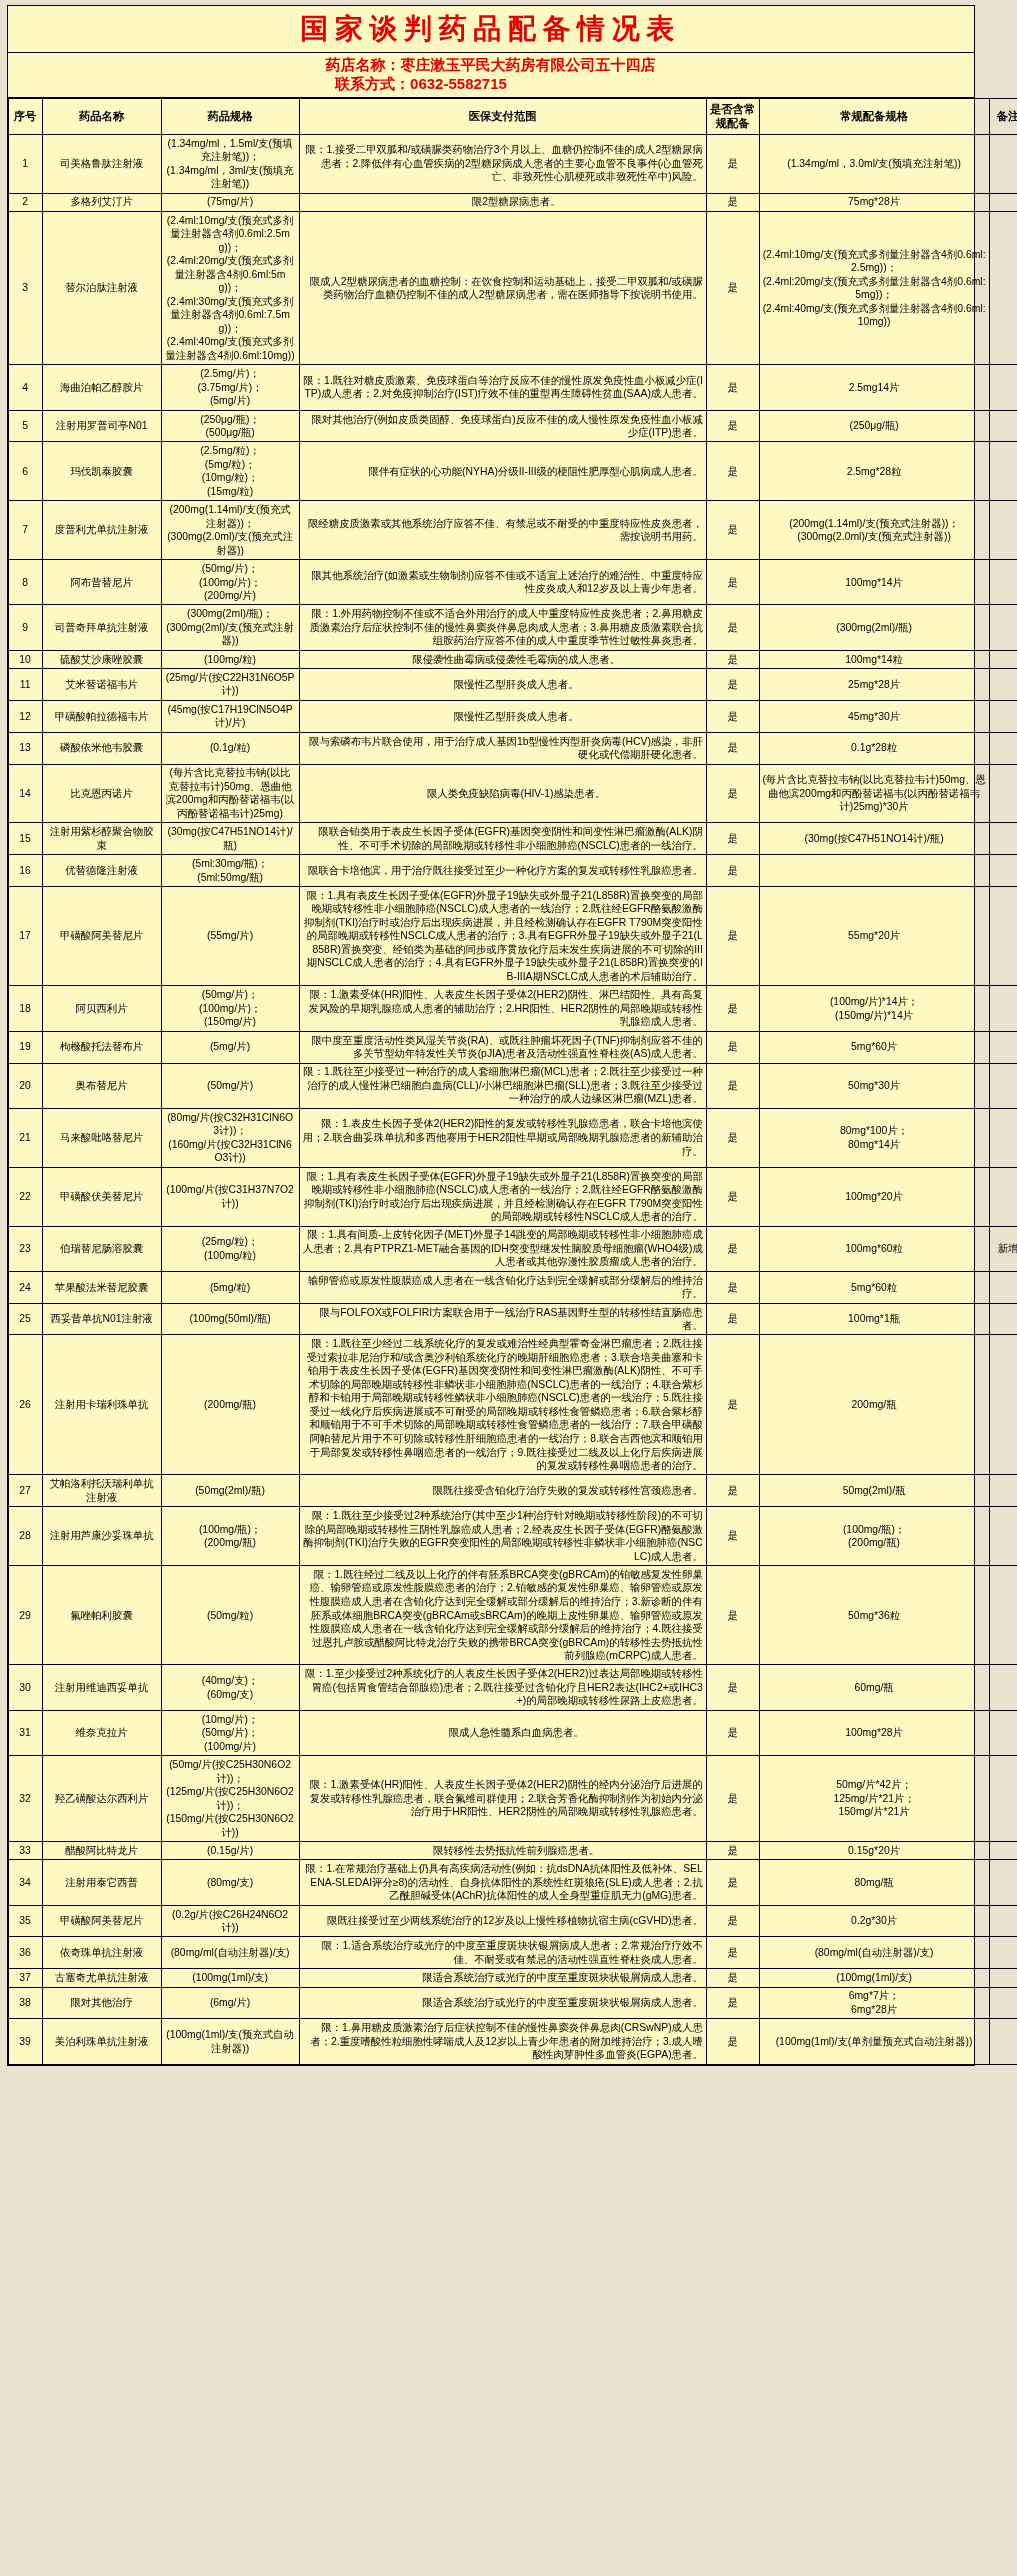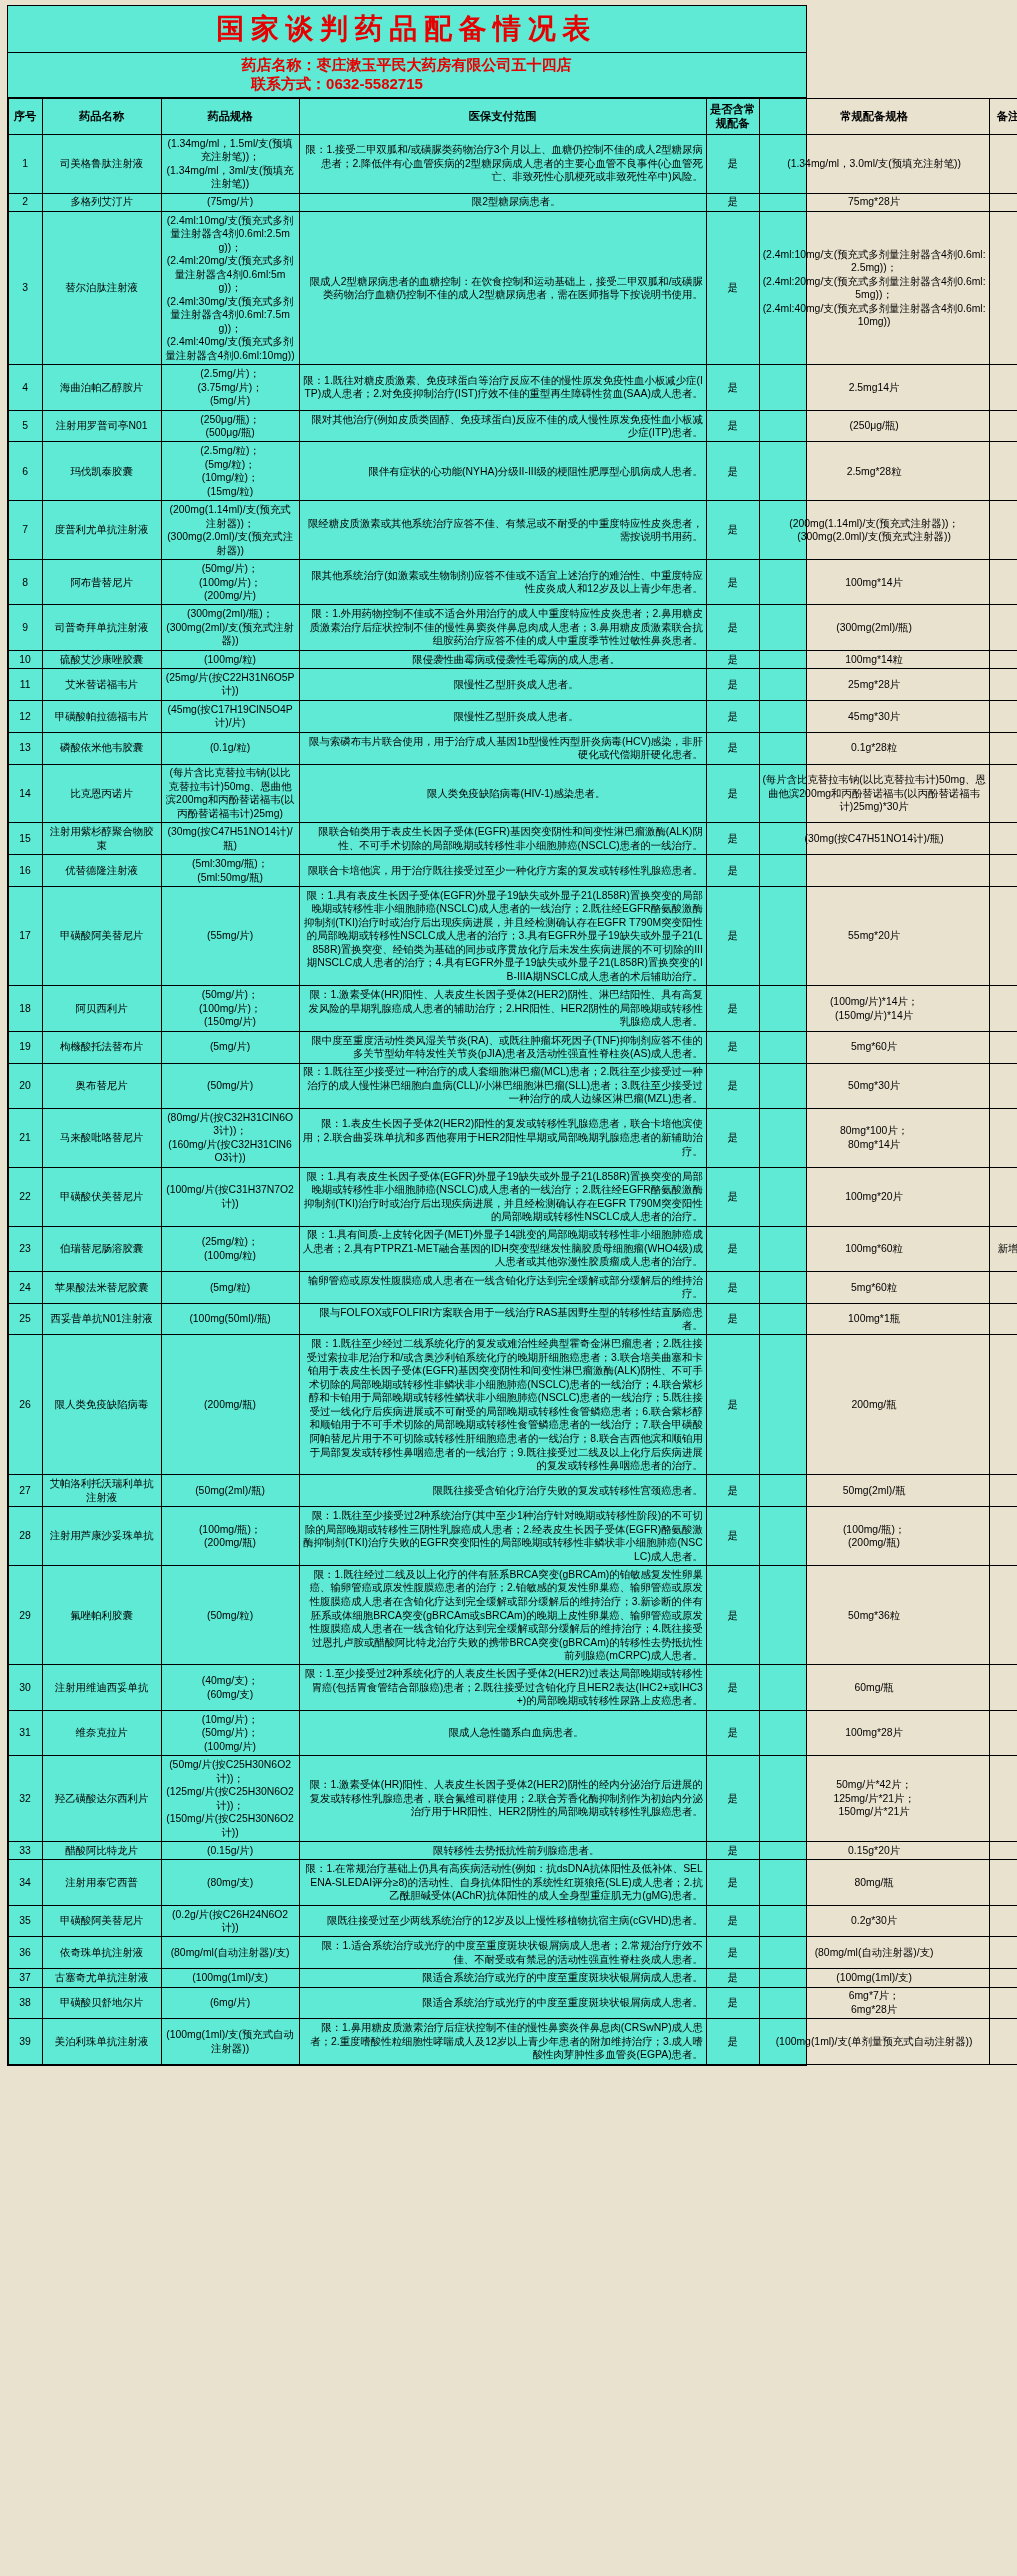--- a/index.html
+++ b/index.html
@@ -1,18 +1,18 @@
 <!DOCTYPE html>
 <html style="font-size:15px"><head>
 <meta charset="utf-8">
 <style>
   * { box-sizing: border-box; margin: 0; padding: 0; }
   html,body { background:#e9e2cf; }
   body { width:1017px; font-family:"Liberation Sans", sans-serif; color:#000; }
-  .sheet { width:800px; margin:4.7px 0 0 6.6px; background:#5eead4; border:1.9px solid #000; }
+  .sheet { width:968px; margin:4.7px 0 0 6.6px; background:#fef9c3; border:1.9px solid #000; }
   .title-cell { border-bottom:0.9px solid #000; text-align:center; padding:4.7px 0 3.8px 0;
                 font-size:28px; font-weight:bold; letter-spacing:6.6px; color:#e60000; }
   .info-row { display:flex; border-bottom:0.9px solid #000; color:#e60000; font-weight:bold;
               font-size:15px; padding:2.8px 7.5px; align-items:center;flex-direction:column; }
   .info-row .store { flex:1; }
   .info-row .contact { width:311px; }
   table { border-collapse:collapse; width:100%; table-layout:fixed; }
   th, td { border:0.9px solid #000; padding:1.9px 2.8px; vertical-align:middle;
            font-size:10.4px; line-height:1.3; word-break:break-all; }
   th { font-weight:bold; text-align:center; font-size:11.3px; padding:2.8px 0.9px; }
@@ -297,21 +297,21 @@
           <td class="cell-index">25</td>
           <td class="cell-drug-name">西妥昔单抗N01注射液</td>
           <td class="cell-spec">(100mg(50ml)/瓶)</td>
           <td class="cell-scope">限与FOLFOX或FOLFIRI方案联合用于一线治疗RAS基因野生型的转移性结直肠癌患者。</td>
           <td class="cell-equipped">是</td>
           <td class="cell-regular-spec">100mg*1瓶</td>
           <td class="cell-note"></td>
         </tr>
         <tr>
           <td class="cell-index">26</td>
-          <td class="cell-drug-name">限人类免疫缺陷病毒</td>
+          <td class="cell-drug-name">注射用卡瑞利珠单抗</td>
           <td class="cell-spec">(200mg/瓶)</td>
           <td class="cell-scope">限：1.既往至少经过二线系统化疗的复发或难治性经典型霍奇金淋巴瘤患者；2.既往接受过索拉非尼治疗和/或含奥沙利铂系统化疗的晚期肝细胞癌患者；3.联合培美曲塞和卡铂用于表皮生长因子受体(EGFR)基因突变阴性和间变性淋巴瘤激酶(ALK)阴性、不可手术切除的局部晚期或转移性非鳞状非小细胞肺癌(NSCLC)患者的一线治疗；4.联合紫杉醇和卡铂用于局部晚期或转移性鳞状非小细胞肺癌(NSCLC)患者的一线治疗；5.既往接受过一线化疗后疾病进展或不可耐受的局部晚期或转移性食管鳞癌患者；6.联合紫杉醇和顺铂用于不可手术切除的局部晚期或转移性食管鳞癌患者的一线治疗；7.联合甲磺酸阿帕替尼片用于不可切除或转移性肝细胞癌患者的一线治疗；8.联合吉西他滨和顺铂用于局部复发或转移性鼻咽癌患者的一线治疗；9.既往接受过二线及以上化疗后疾病进展的复发或转移性鼻咽癌患者的治疗。</td>
           <td class="cell-equipped">是</td>
           <td class="cell-regular-spec">200mg/瓶</td>
           <td class="cell-note"></td>
         </tr>
         <tr>
           <td class="cell-index">27</td>
           <td class="cell-drug-name">艾帕洛利托沃瑞利单抗注射液</td>
           <td class="cell-spec">(50mg(2ml)/瓶)</td>
@@ -414,21 +414,21 @@
           <td class="cell-index">37</td>
           <td class="cell-drug-name">古塞奇尤单抗注射液</td>
           <td class="cell-spec">(100mg(1ml)/支)</td>
           <td class="cell-scope">限适合系统治疗或光疗的中度至重度斑块状银屑病成人患者。</td>
           <td class="cell-equipped">是</td>
           <td class="cell-regular-spec">(100mg(1ml)/支)</td>
           <td class="cell-note"></td>
         </tr>
         <tr>
           <td class="cell-index">38</td>
-          <td class="cell-drug-name">甲磺酸贝舒地尔片</td>
+          <td class="cell-drug-name">限对其他治疗</td>
           <td class="cell-spec">(6mg/片)</td>
           <td class="cell-scope">限适合系统治疗或光疗的中度至重度斑块状银屑病成人患者。</td>
           <td class="cell-equipped">是</td>
           <td class="cell-regular-spec">6mg*7片；
 6mg*28片</td>
           <td class="cell-note"></td>
         </tr>
         <tr>
           <td class="cell-index">39</td>
           <td class="cell-drug-name">美泊利珠单抗注射液</td>

